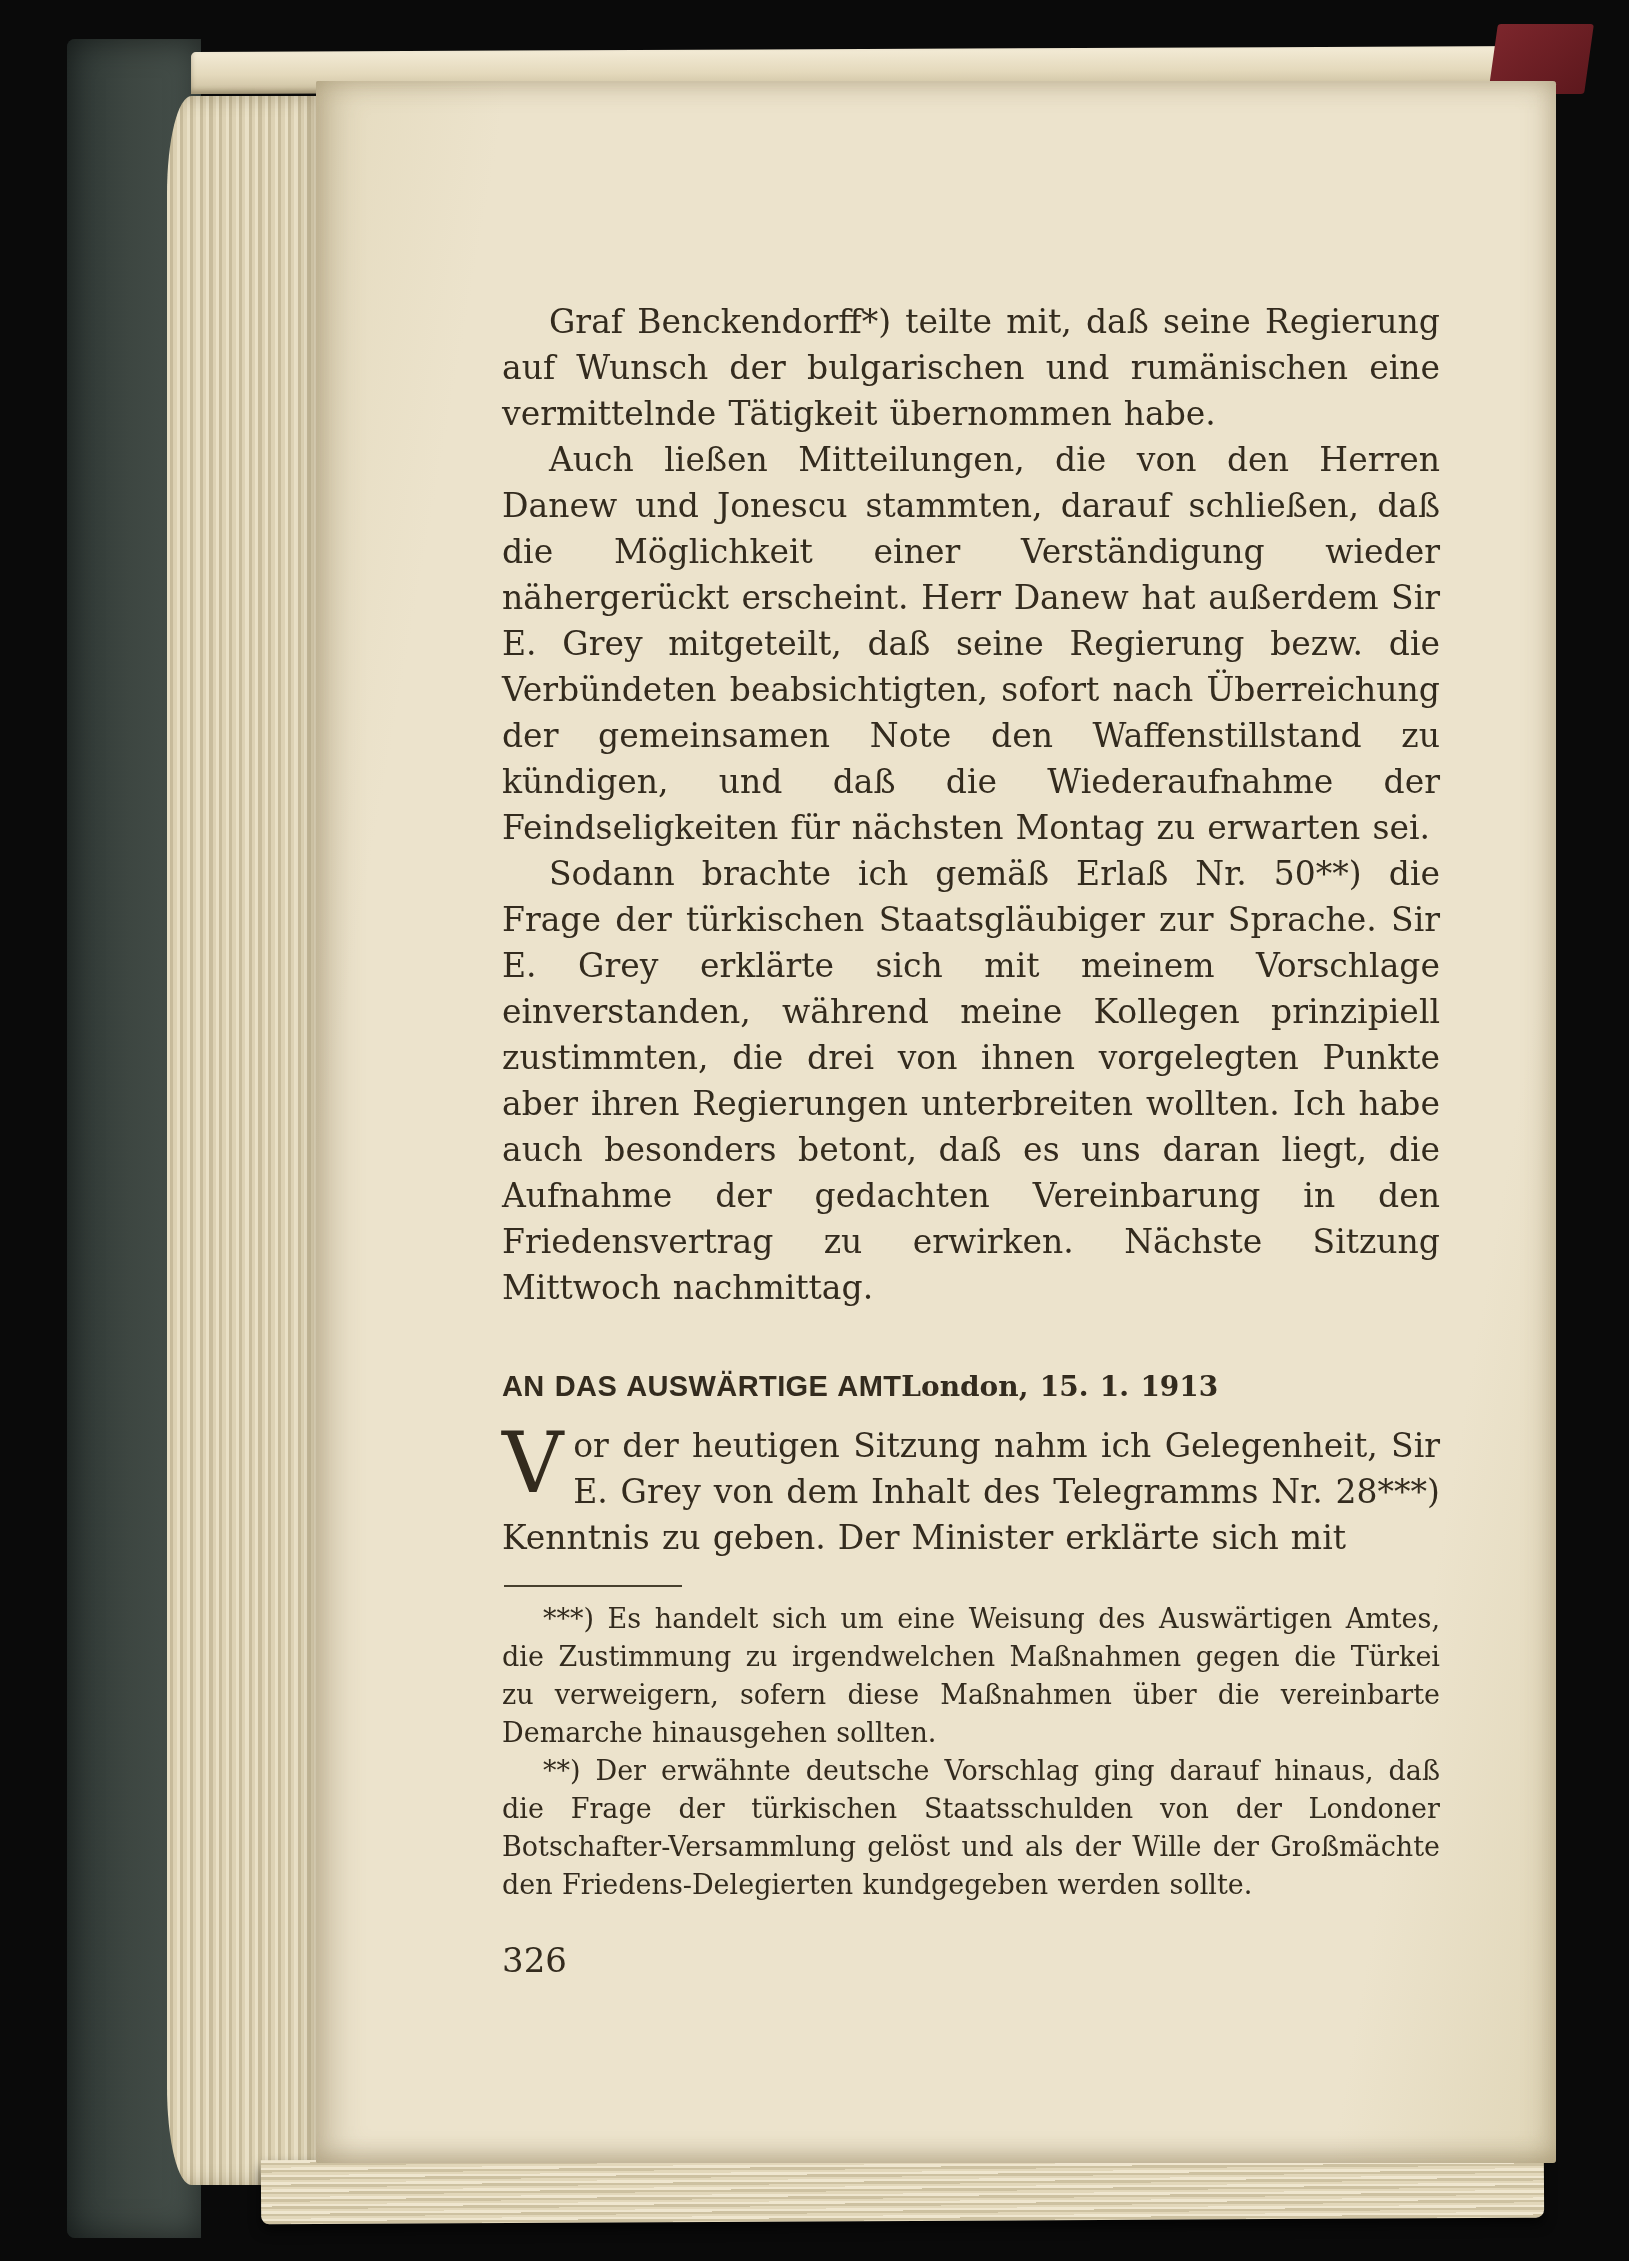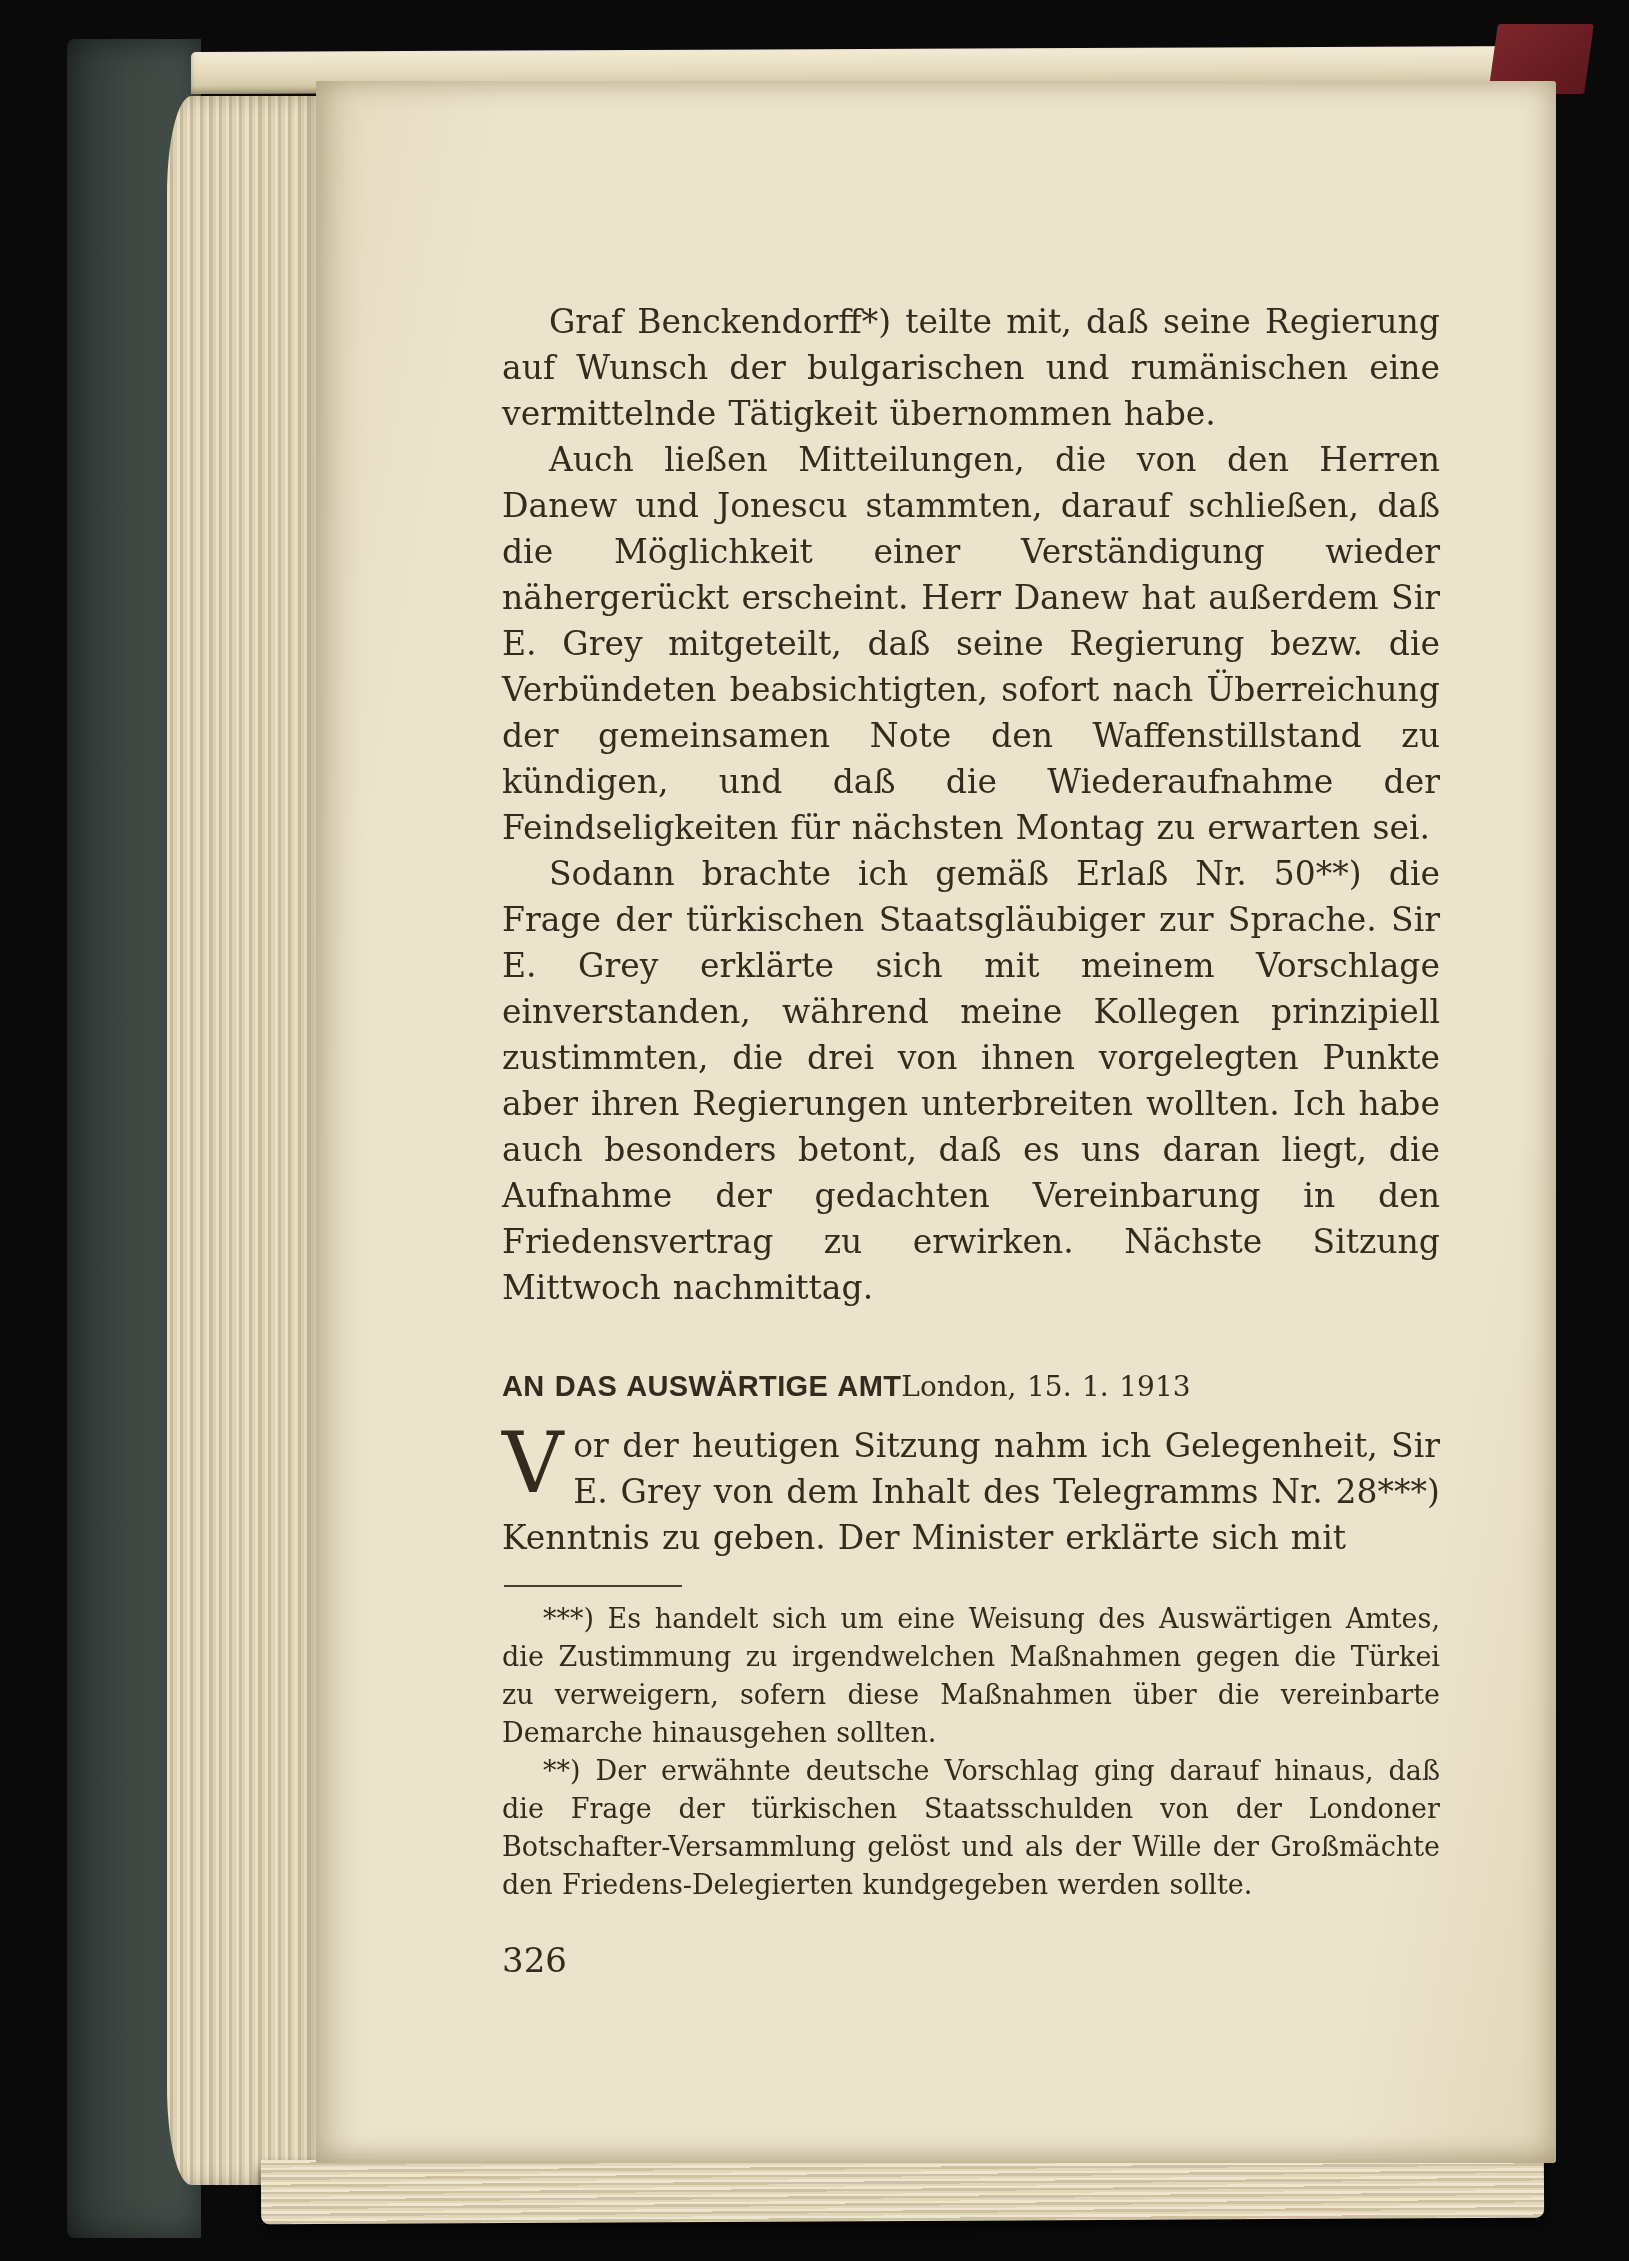--- a/index.html
+++ b/index.html
@@ -70,21 +70,21 @@
   .head-row{
     display:flex;align-items:baseline;
     margin-top:52px;margin-bottom:13px;
   }
   .sec-heading{
     font-family:"Liberation Sans", sans-serif;
     font-weight:700;font-size:29px;letter-spacing:0.4px;color:#332b1e;
   }
   .dateline{
     font-family:"DejaVu Serif", serif;
-    font-weight:400;font-size:28px;color:#332b1e;
+    font-weight:700;font-size:28px;color:#332b1e;
   }
   .lead-par{text-indent:0;}
   .drop-cap{
     float:left;
     font-size:85px;line-height:.82;
     padding:4.9px 9.8px 0 0;
     font-weight:400;color:#332b1e;
   }
   .fn-rule{
     width:178px;height:0;

